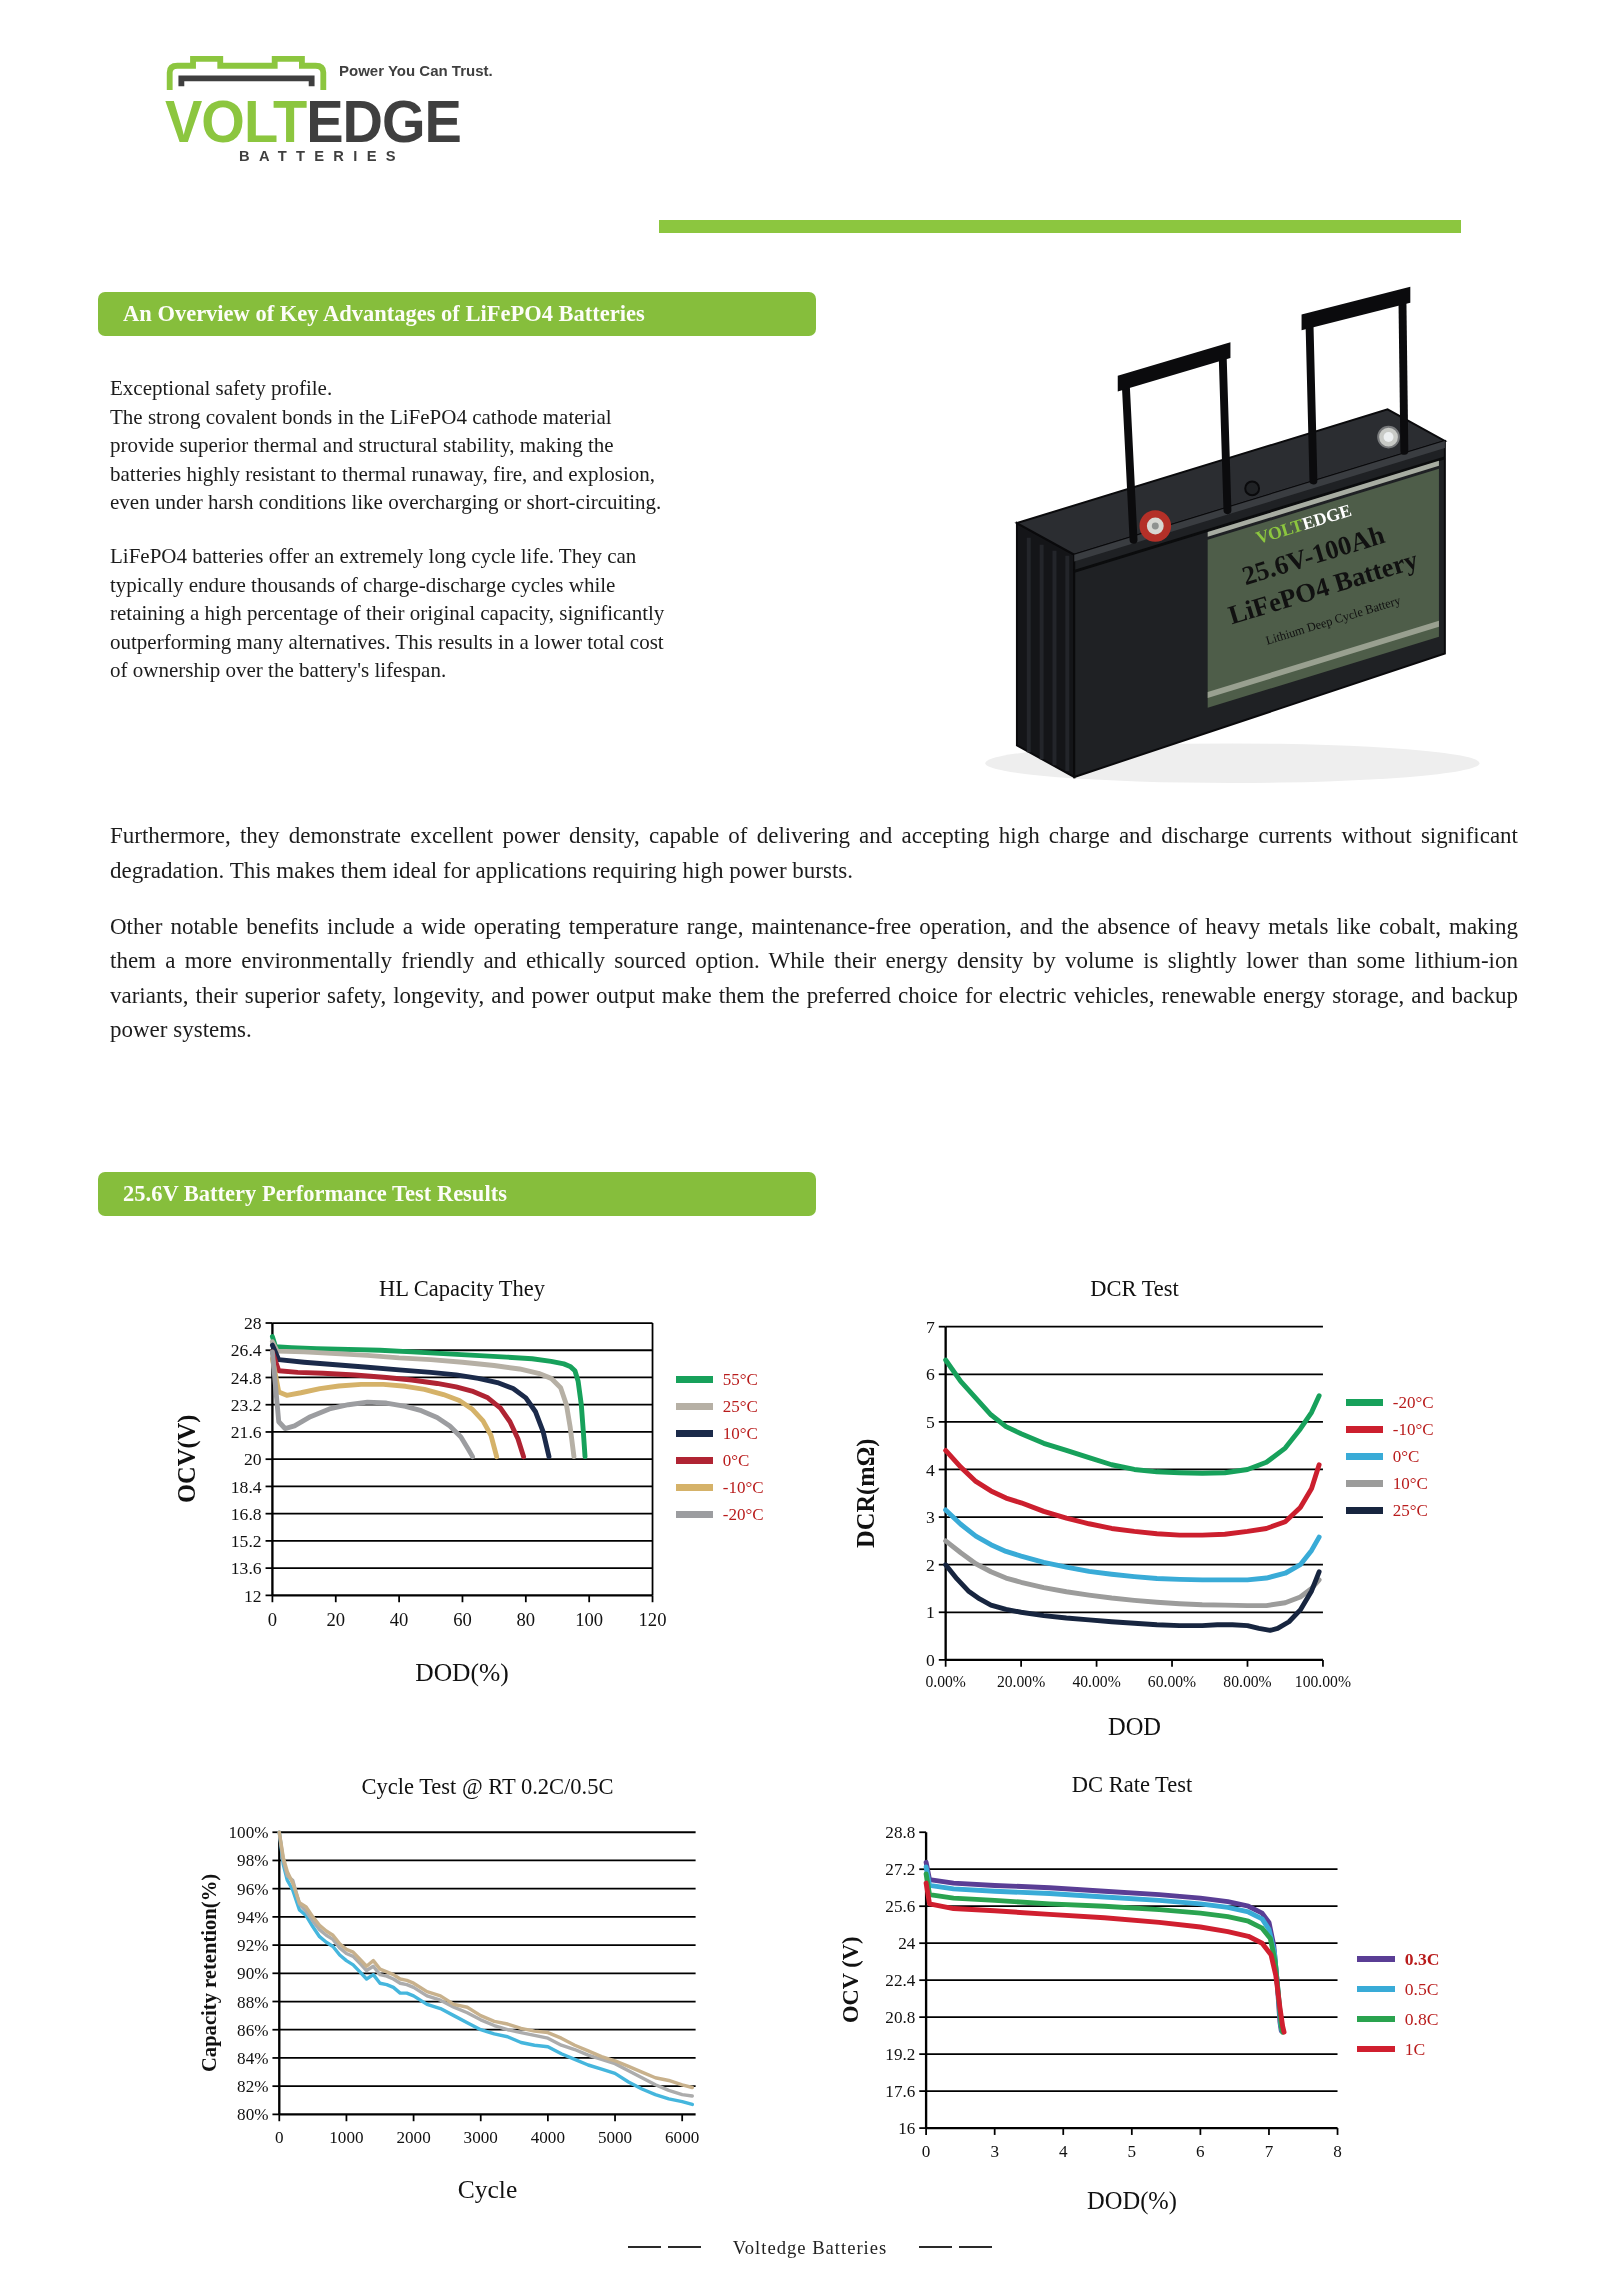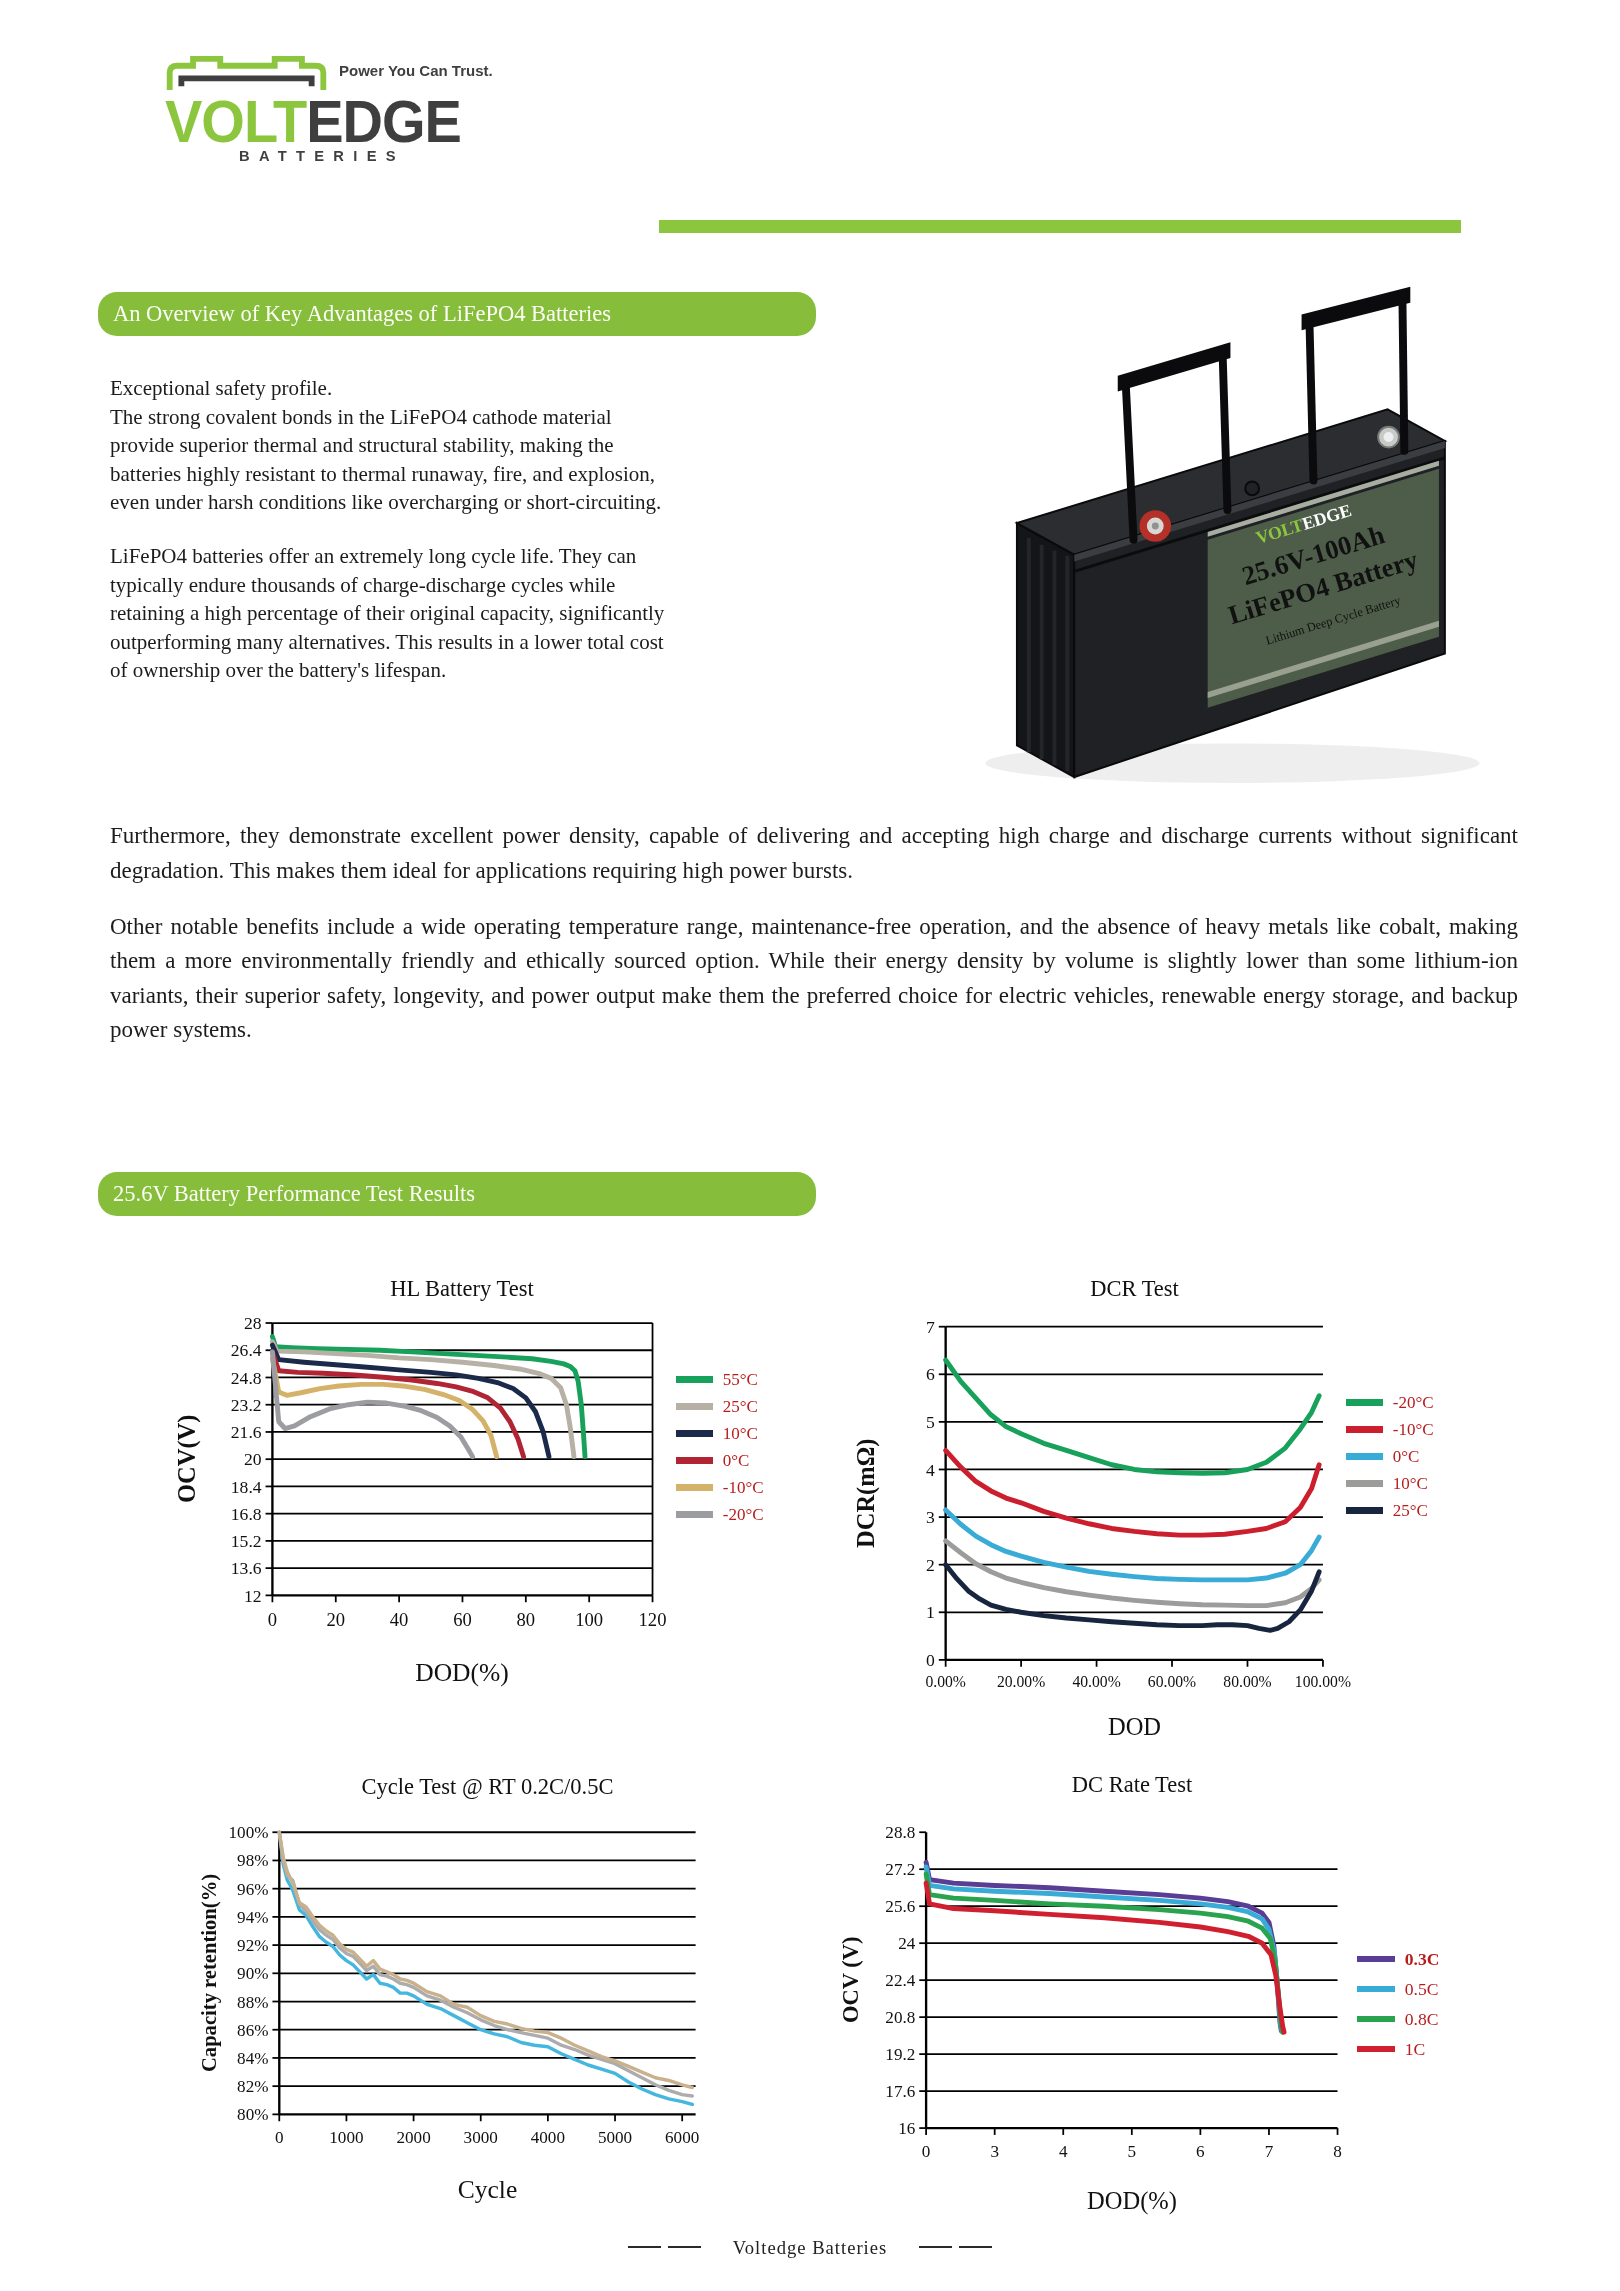--- a/index.html
+++ b/index.html
@@ -14,21 +14,21 @@
          font-weight:bold;font-size:56px;letter-spacing:-1px;transform:scaleY(1.05);transform-origin:left top;white-space:nowrap;}
   .brand .volt{color:#8CC63F;} .brand .edge{color:#3f3f3f;}
   .brand-sub{position:absolute;left:74px;top:94px;font-family:"Liberation Sans",sans-serif;
              font-weight:bold;font-size:14.7px;letter-spacing:9.3px;color:#3f3f3f;white-space:nowrap;}
   .title-block{position:absolute;left:588px;top:61px;width:872px;text-align:right;color:#2b2b2b;}
   .model{font-size:50px;line-height:57px;}
   .subtitle{font-size:32px;line-height:43px;}
   .title-rule{position:absolute;left:659px;top:220px;width:802px;height:12.7px;background:#8CC63F;}
   
   .section-bar{position:absolute;left:98px;width:718px;height:44px;background:#86BE3C;
-               border-radius:19px;color:#fdfdf8;font-size:22.5px;line-height:44px;padding-left:15px;box-sizing:border-box;}
+               border-radius:7px;color:#fdfdf8;font-size:22.5px;line-height:44px;padding-left:25px;box-sizing:border-box;font-weight:bold;}
   
   .intro-col{position:absolute;left:110px;top:374px;width:564px;font-size:21px;line-height:1.36;}
   .intro-col p{margin:0 0 25.5px 0;}
   .full-col{position:absolute;left:110px;top:819px;width:1408px;font-size:23px;line-height:1.5;text-align:justify;}
   .full-col p{margin:0 0 21.6px 0;}
   
   .battery-fig{position:absolute;left:926px;top:253px;width:593px;height:544px;margin:0;}
   
   figure.chart{position:absolute;margin:0;}
   figure.chart svg{position:absolute;left:0;top:0;}
@@ -172,21 +172,21 @@
         <text x="451.33333333333337" y="371" text-anchor="middle" font-size="19">100</text>
         <line x1="516" y1="340" x2="516" y2="347" stroke="#000" stroke-width="1.8"></line>
         <text x="516" y="371" text-anchor="middle" font-size="19">120</text>
         <polyline points="128.0,75.9 131.2,86.3 147.4,87.2 173.3,88.1 205.6,88.9 237.9,89.8 270.3,91.5 302.6,93.3 334.9,95.0 367.3,96.8 393.1,98.5 412.5,101.1 425.5,103.7 431.9,106.3 436.8,110.7 440.0,121.1 443.3,145.4 445.5,174.9 447.1,198.4" fill="none" stroke="#17A15B" stroke-width="5" stroke-linejoin="round" stroke-linecap="round"></polyline>
         <polyline points="128.0,81.1 132.8,90.7 160.3,91.5 192.7,93.3 225.0,95.0 257.3,97.6 289.7,99.4 322.0,102.0 354.3,105.4 380.2,108.9 399.6,113.3 412.5,118.5 422.2,128.0 428.1,145.4 431.9,168.0 435.8,198.4" fill="none" stroke="#B6B0A5" stroke-width="5" stroke-linejoin="round" stroke-linecap="round"></polyline>
         <polyline points="128.0,84.6 134.5,99.4 160.3,102.0 192.7,104.6 225.0,107.2 257.3,109.8 289.7,112.4 315.5,115.0 338.2,118.5 357.6,122.8 373.7,128.9 386.7,138.4 396.4,152.3 404.4,173.2 410.3,198.4" fill="none" stroke="#1B2A4A" stroke-width="5" stroke-linejoin="round" stroke-linecap="round"></polyline>
         <polyline points="128.0,91.5 134.5,110.7 153.9,112.4 179.7,113.3 212.1,115.0 244.4,117.6 270.3,120.2 296.1,123.7 315.5,127.2 331.7,131.5 347.9,138.4 360.8,148.9 370.5,162.8 378.6,180.2 384.4,198.4" fill="none" stroke="#B02433" stroke-width="5" stroke-linejoin="round" stroke-linecap="round"></polyline>
         <polyline points="128.0,98.5 134.5,132.4 142.6,135.8 157.1,133.2 176.5,128.9 195.9,126.3 218.5,124.6 241.2,124.6 263.8,126.6 283.2,129.8 302.6,135.0 318.8,141.1 331.7,149.7 343.0,161.9 351.1,176.7 356.9,198.4" fill="none" stroke="#D5B269" stroke-width="5" stroke-linejoin="round" stroke-linecap="round"></polyline>
         <polyline points="128.0,91.5 134.5,162.8 140.9,169.7 150.6,167.1 166.8,157.6 186.2,149.7 205.6,145.4 225.0,142.8 244.4,143.7 263.8,147.1 280.0,151.5 296.1,158.4 309.1,167.1 320.4,178.4 327.8,190.6 332.3,198.4" fill="none" stroke="#9C9DA0" stroke-width="5" stroke-linejoin="round" stroke-linecap="round"></polyline>
       </svg>
-    <div class="c-title" style="left:125px;top:13.7px;width:380px;">HL Battery Test</div>
+    <div class="c-title" style="left:125px;top:13.7px;width:380px;">HL Capacity They</div>
     <div class="c-ylab" style="left:25.5px;top:61px;height:272px;font-size:24.5px;">OCV(V)</div>
     <div class="c-xlab" style="left:125px;top:396px;width:380px;font-size:25.5px;">DOD(%)</div>
     <div class="legend" style="left: 529px; top: 104px;">
         <div class="lg-item" style="height: 27px;">
           <span class="lg-sw" style="background: rgb(23, 161, 91); width: 37px; height: 6.9px;"></span>
           <span class="lg-label" style="font-size: 17px;">55°C</span>
         </div>
         <div class="lg-item" style="height: 27px;">
           <span class="lg-sw" style="background: rgb(182, 176, 165); width: 37px; height: 6.9px;"></span>
           <span class="lg-label" style="font-size: 17px;">25°C</span>

